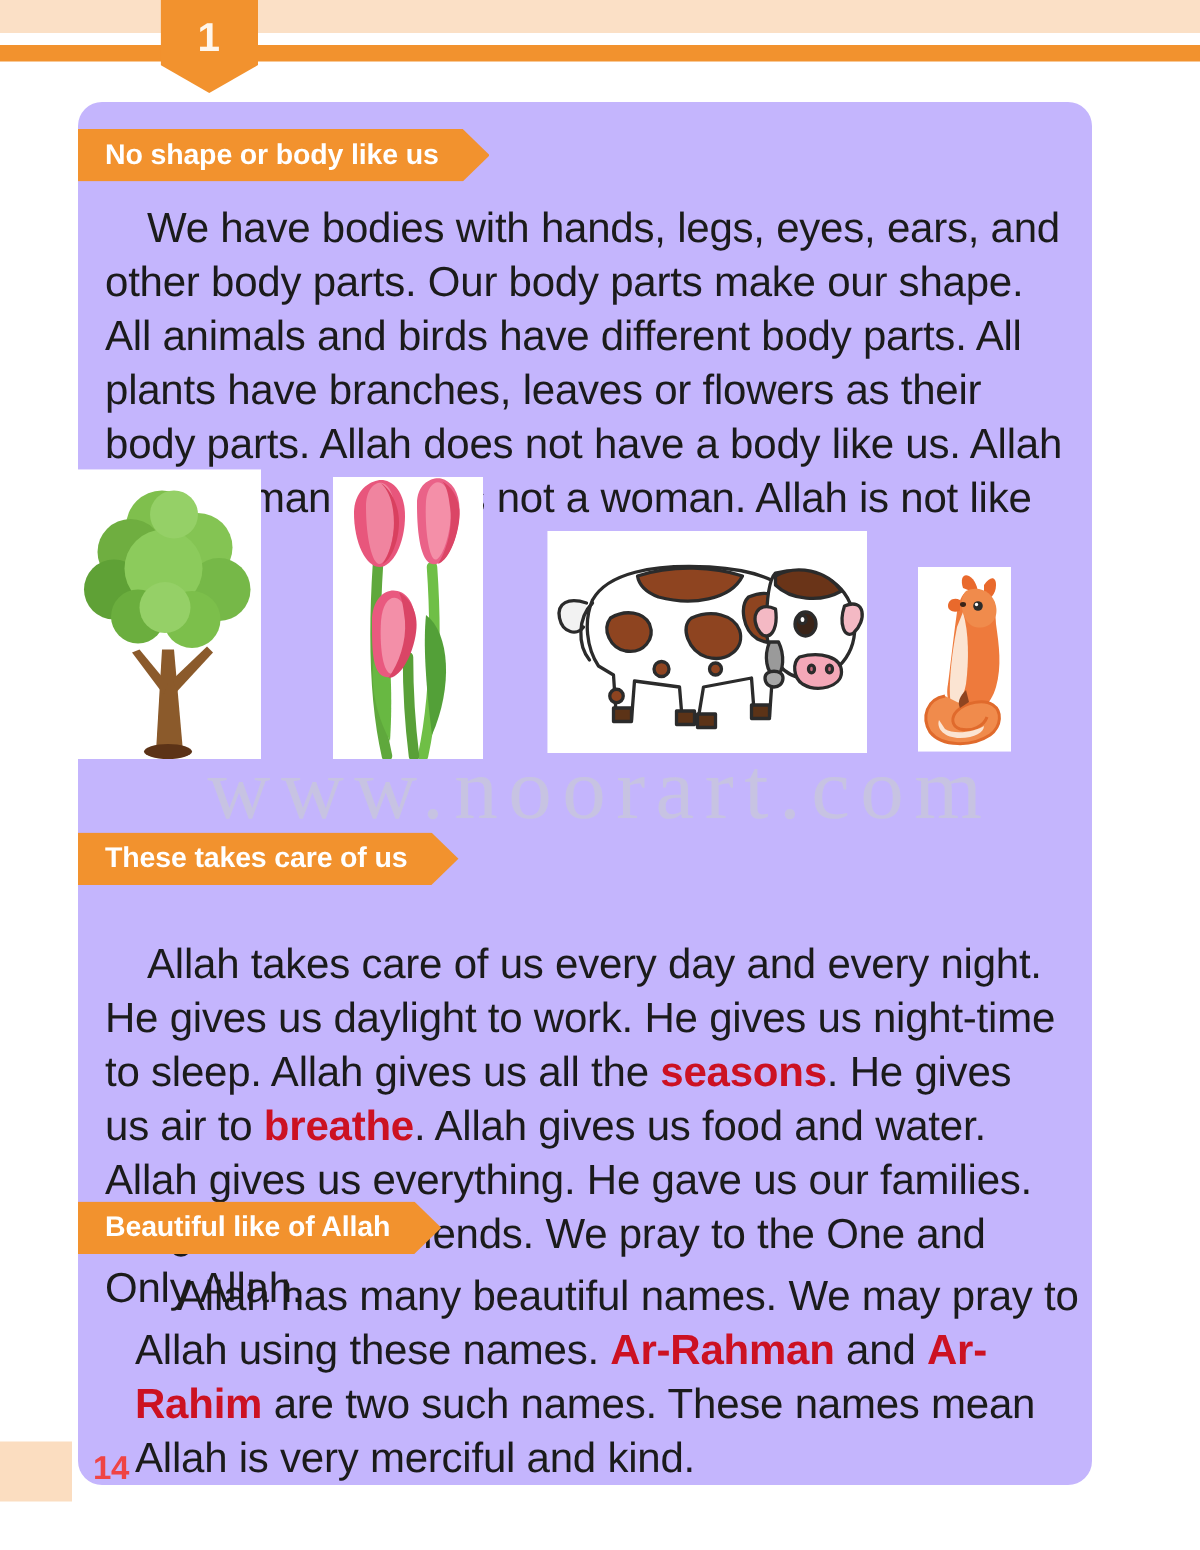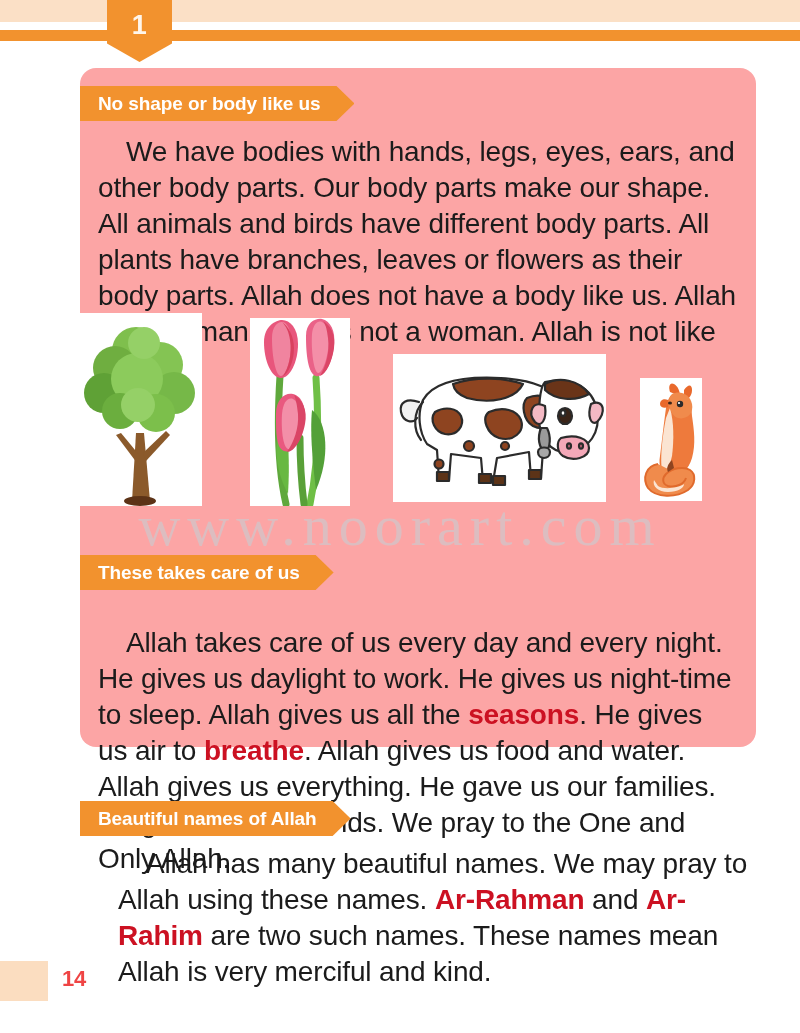--- a/index.html
+++ b/index.html
@@ -61,25 +61,25 @@
     font-size: 27px;
     font-weight: bold;
     line-height: 1;
     padding-top: 12px;
     letter-spacing: 0.5px;
   }
 
   
   .content-panel {
     position: absolute;
-    left: 80px;
+    left: 52px;
     top: 68px;
     width: 676px;
-    height: 679px;
-    background: #fca5a5;
+    height: 922px;
+    background: #c4b5fd;
     border-radius: 16px;
     box-sizing: border-box;
     padding: 0;
   }
 
   
   .section-heading {
     position: relative;
     height: 35px;
     background: #F2922E;
@@ -316,21 +316,21 @@
       <div class="section-heading">
         <span>These takes care of us</span>
       </div>
     </div>
     <div class="blk" id="sec2-text">
       <p class="body-text last-left">Allah takes care of us every day and every night. He gives us daylight to work. He gives us night-time to sleep. Allah gives us all the <span class="hl">seasons</span>. He gives us air to <span class="hl">breathe</span>. Allah gives us food and water. Allah gives us everything. He gave us our families. He gave us our friends. We pray to the One and Only Allah.</p>
     </div>
 
     <div class="blk" id="sec3-head">
       <div class="section-heading">
-        <span>Beautiful names of Allah</span>
+        <span>Beautiful like of Allah</span>
       </div>
     </div>
     <div class="blk" id="sec3-text">
       <p class="body-text last-left">Allah has many beautiful names. We may pray to Allah using these names. <span class="hl">Ar-Rahman</span> and <span class="hl">Ar-Rahim</span> are two such names. These names mean Allah is very merciful and kind.</p>
     </div>
 
   </div>
 
   <div class="watermark">www.noorart.com</div>
 

